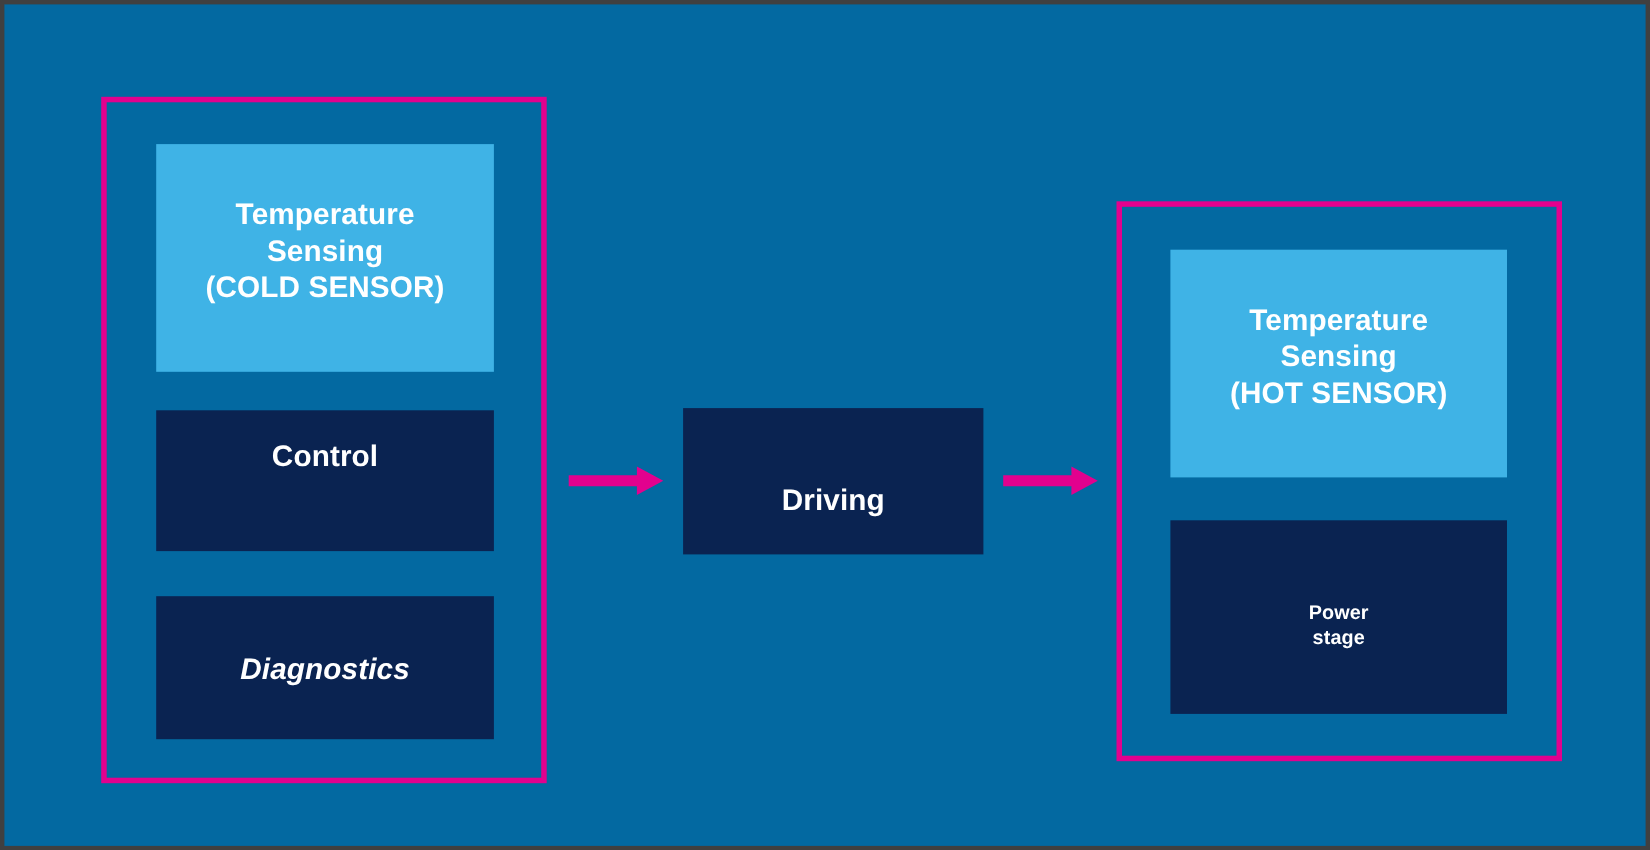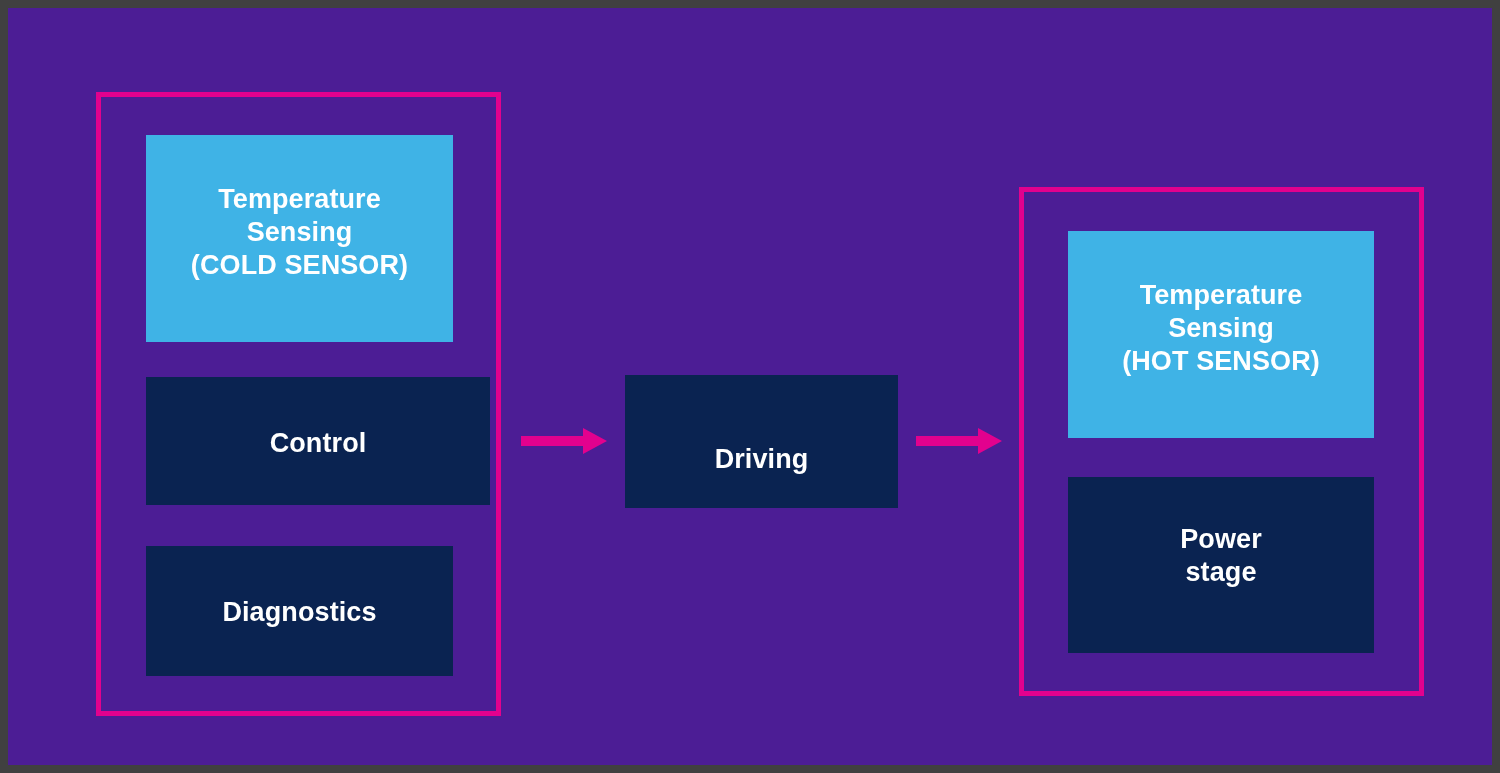--- a/index.html
+++ b/index.html
@@ -5,23 +5,23 @@
 <style>
   html, body {
     margin: 0;
     padding: 0;
     background: #ffffff;
   }
   #canvas {
     position: relative;
     width: 1500px;
     height: 773px;
-    background: #4c1d95;
+    background: #0369a1;
     box-sizing: border-box;
-    border: 8px solid #404040;
+    border: 4px solid #404040;
     overflow: hidden;
     font-family: "Liberation Sans", sans-serif;
   }
   .group-frame {
     position: absolute;
     box-sizing: border-box;
     border: 5px solid #e2018e;
     background: transparent;
   }
   .block {
@@ -56,23 +56,23 @@
 <body>
 
 <div id="canvas">
 
   <div class="group-frame" style="left:88px; top:84px; width:405px; height:624px;"></div>
 
   <div class="block block-blue" style="left:138px; top:127px; width:307px; height:207px; font-size:27px; padding-top:48px;">Temperature
 Sensing
 (COLD SENSOR)</div>
 
-  <div class="block block-navy" style="left:138px; top:369px; width:344px; height:128px; font-size:27px; padding-top:50px;">Control</div>
+  <div class="block block-navy" style="left:138px; top:369px; width:307px; height:128px; font-size:27px; padding-top:26px;">Control</div>
 
-  <div class="block block-navy" style="left:138px; top:538px; width:307px; height:130px; font-size:27px; padding-top:50px;">Diagnostics</div>
+  <div class="block block-navy" style="left:138px; top:538px; width:307px; height:130px; font-size:27px; padding-top:50px;font-style:italic;">Diagnostics</div>
 
   <div class="arrow" style="left:513px; top:418px; width:86px;">
     <svg width="86" height="30" viewBox="0 0 86 30" aria-hidden="true">
       <path d="M0 10 H62 V2 L86 15 L62 28 V20 H0 Z" fill="#e2018e"></path>
     </svg>
   </div>
 
   <div class="block block-navy" style="left:617px; top:367px; width:273px; height:133px; font-size:27px; padding-top:68px;">Driving</div>
 
   <div class="arrow" style="left:908px; top:418px; width:86px;">
@@ -80,16 +80,16 @@
       <path d="M0 10 H62 V2 L86 15 L62 28 V20 H0 Z" fill="#e2018e"></path>
     </svg>
   </div>
 
   <div class="group-frame" style="left:1011px; top:179px; width:405px; height:509px;"></div>
 
   <div class="block block-blue" style="left:1060px; top:223px; width:306px; height:207px; font-size:27px; padding-top:48px;">Temperature
 Sensing
 (HOT SENSOR)</div>
 
-  <div class="block block-navy" style="left:1060px; top:469px; width:306px; height:176px; font-size:27px; padding-top:46px;text-align:center;">Power
+  <div class="block block-navy" style="left:1060px; top:469px; width:306px; height:176px; font-size:18px; padding-top:74px;text-align:center;">Power
 stage</div>
 
 </div>
 
 </body></html>

